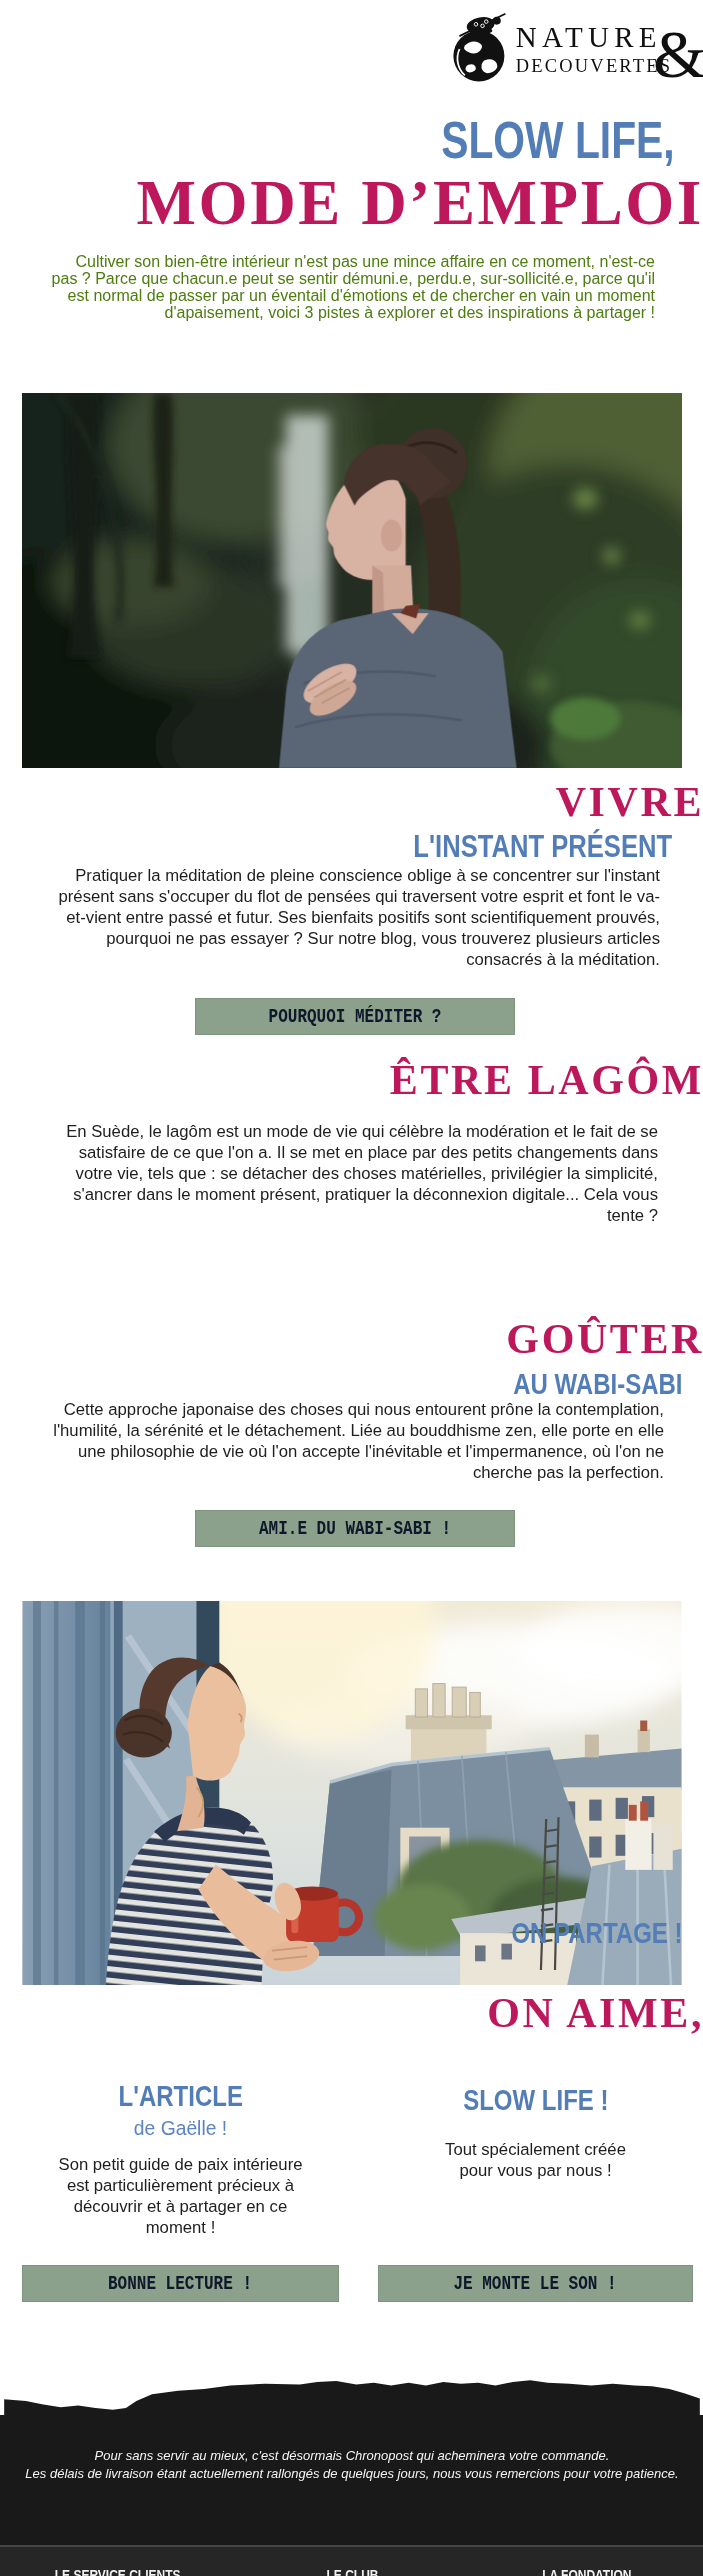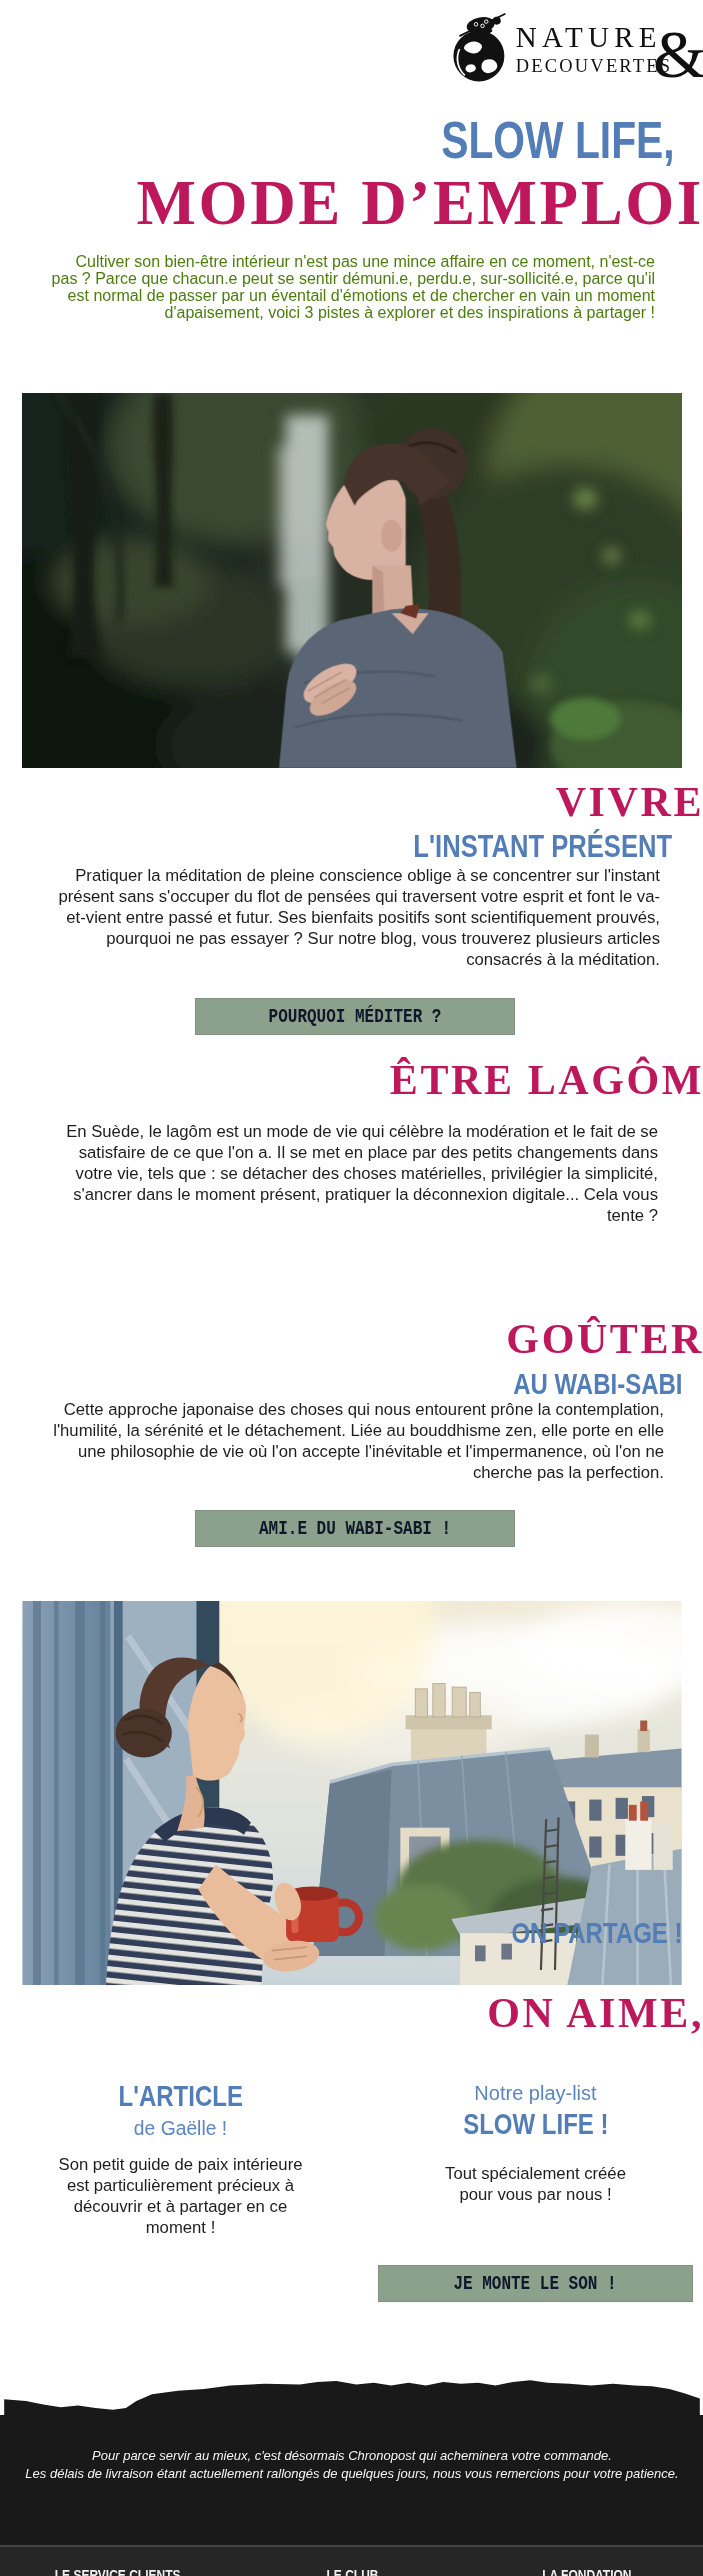--- a/index.html
+++ b/index.html
@@ -339,38 +339,40 @@
 
   <div class="col" style="left:22px; top:2079px; width:317px;">
     <div class="sans-sub" style="font-size:30px; line-height:33px;">
       <span class="cond">L'ARTICLE</span>
     </div>
     <div class="blue-light" style="font-size:19.3px; line-height:24.6px; margin-top:5.3px;">de Gaëlle !</div>
     <div class="body-text" style="margin:12.3px auto 0; width:252px;">Son petit guide de paix intérieure est particulièrement précieux à découvrir et à partager en ce moment !</div>
   </div>
 
   <div class="col" style="left:378px; top:2081px; width:315px;">
-    <div class="blue-light" style="font-size:20px; line-height:24.6px;">Notre play-list</div>
     <div class="sans-sub" style="font-size:30px; line-height:33px; margin-top:1.8px;">
       <span class="cond">SLOW LIFE !</span>
     </div>
     <div class="body-text" style="margin:23px auto 0; width:197px;">Tout spécialement créée pour vous par nous !</div>
   </div>
 
+  <div class="btn" style="top:2265px; left:22px; width:317px;">
+    <span class="cond">BONNE LECTURE !</span>
+  </div>
   <div class="btn" style="top:2265px; left:378px; width:315px;">
     <span class="cond">JE MONTE LE SON !</span>
   </div>
 
   <div class="footer">
     <svg width="704" height="40" viewBox="0 0 800 46" style="display:block;">
       <polygon fill="#191919" points="0,28 25,30 45,34 65,37 85,35 105,38 125,40 140,38 152,30 170,22 200,18 230,16 260,12 300,10 340,11 360,8 382,7 405,11 425,9 445,12 465,9 485,12 505,8 525,10 545,9 565,12 585,8 605,6 625,9 650,10 675,12 700,10 725,12 745,13 765,16 782,21 800,27 800,46 0,46"></polygon>
     </svg>
     <div class="footer-body">
       <div class="footer-notice" style="top:32px;">
-        <div>Pour parce servir au mieux, c'est désormais Chronopost qui acheminera votre commande.</div>
+        <div>Pour sans servir au mieux, c'est désormais Chronopost qui acheminera votre commande.</div>
         <div>Les délais de livraison étant actuellement rallongés de quelques jours, nous vous remercions pour votre patience.</div>
       </div>
       <div class="footer-divider"></div>
       <div class="footer-strip">
         <div class="footer-links">
           <div class="footer-link-col">
             <div class="cond">LE SERVICE CLIENTS</div>
             
           </div>
           <div class="footer-link-col">

